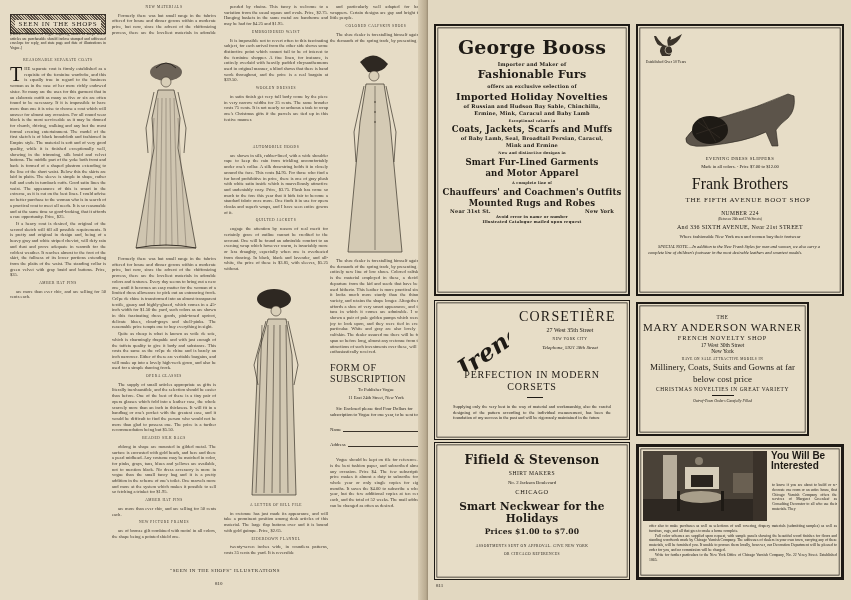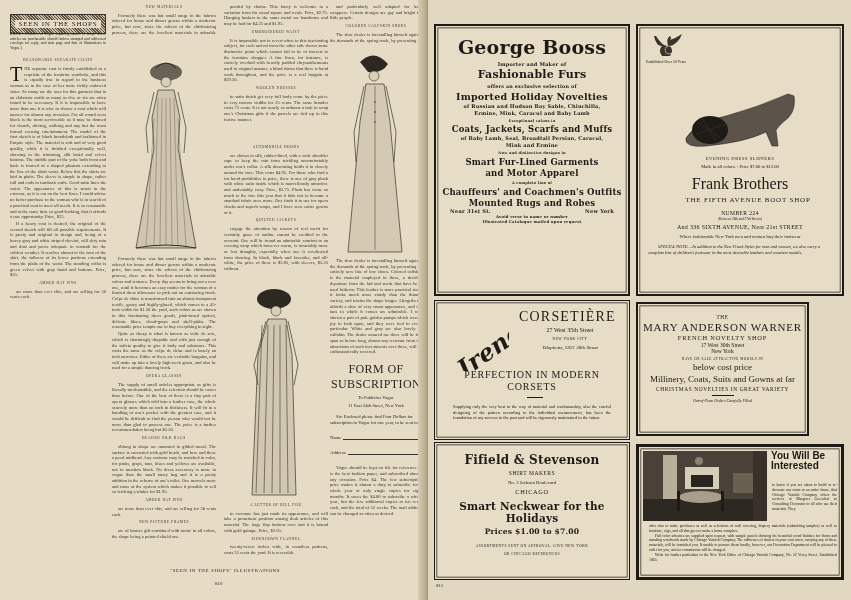--- a/index.html
+++ b/index.html
@@ -20,21 +20,21 @@
               background: repeating-linear-gradient(45deg, #5a5046 0 1px, #cfc3ab 1px 2px);
               border: 1px solid #3a332a; display: flex; align-items: center; justify-content: center; }
   .masthead span { background: #e6dcc6; font-size: 7px; letter-spacing: 0.8px; padding: 0 3px; color: #2b2620; }
   .note { position: absolute; left: 10px; top: 32px; width: 96px; font-size: 3.8px; line-height: 4.6px; text-align: justify; }
   .section-head { position: absolute; font-size: 3.6px; letter-spacing: 0.6px; text-align: center; color: #3a332a; }
   .dropcap { float: left; font-size: 20px; line-height: 16px; margin-right: 2px; color: #1d1914; }
 
   .fig { position: absolute; }
 
   .sub-form { position: absolute; left: 330px; top: 362px; width: 92px; }
-  .sub-title { font-size: 12px; letter-spacing: 0.4px; text-align: center; color: #2b2620; }
+  .sub-title { font-size: 10px; letter-spacing: 0.4px; text-align: left; color: #2b2620; }
   .sub-line { font-size: 4.6px; text-align: center; margin-top: 3px; }
   .sub-body { font-size: 4.6px; line-height: 5.6px; margin-top: 6px; text-indent: 6px; }
   .sub-field { display: flex; align-items: flex-end; font-size: 4.8px; margin-top: 10px; }
   .sub-field .lbl { margin-right: 2px; }
   .sub-field .line { flex: 1; border-bottom: 0.6px solid #3a332a; height: 4px; }
 
   .footer-title { position: absolute; left: 170px; top: 568px; font-size: 5px; letter-spacing: 0.6px; color: #2b2620; }
   .folio-left { position: absolute; left: 215px; top: 581px; font-size: 5px; color: #2b2620; }
   .folio-right { position: absolute; left: 436px; top: 583px; font-size: 5px; color: #2b2620; }
 
@@ -321,22 +321,22 @@
     </div>
 
     <div class="ad warner" style="left:208px; top:302px; width:173px; height:134px;">
       <div class="ad-inner">
         <div class="l0">THE</div>
         <div class="l1">MARY ANDERSON WARNER</div>
         <div class="l2">FRENCH NOVELTY SHOP</div>
         <div class="l3">17 West 30th Street</div>
         <div class="l4">New York</div>
         <div class="l5">HAVE ON SALE ATTRACTIVE MODELS IN</div>
+        <div class="l6">Millinery, Coats, Suits and Gowns at far</div>
         <div class="l6">below cost price</div>
-        <div class="l6">Millinery, Coats, Suits and Gowns at far</div>
         <div class="l7">CHRISTMAS NOVELTIES IN GREAT VARIETY</div>
         <div class="rule"></div>
         <div class="l8">Out-of-Town Orders Carefully Filled</div>
       </div>
     </div>
 
     <div class="ad fifield thin" style="left:6px; top:442px; width:196px; height:138px;">
       <div class="ad-inner">
         <div class="name bl">Fifield &amp; Stevenson</div>
         <div class="l1">SHIRT MAKERS</div>

